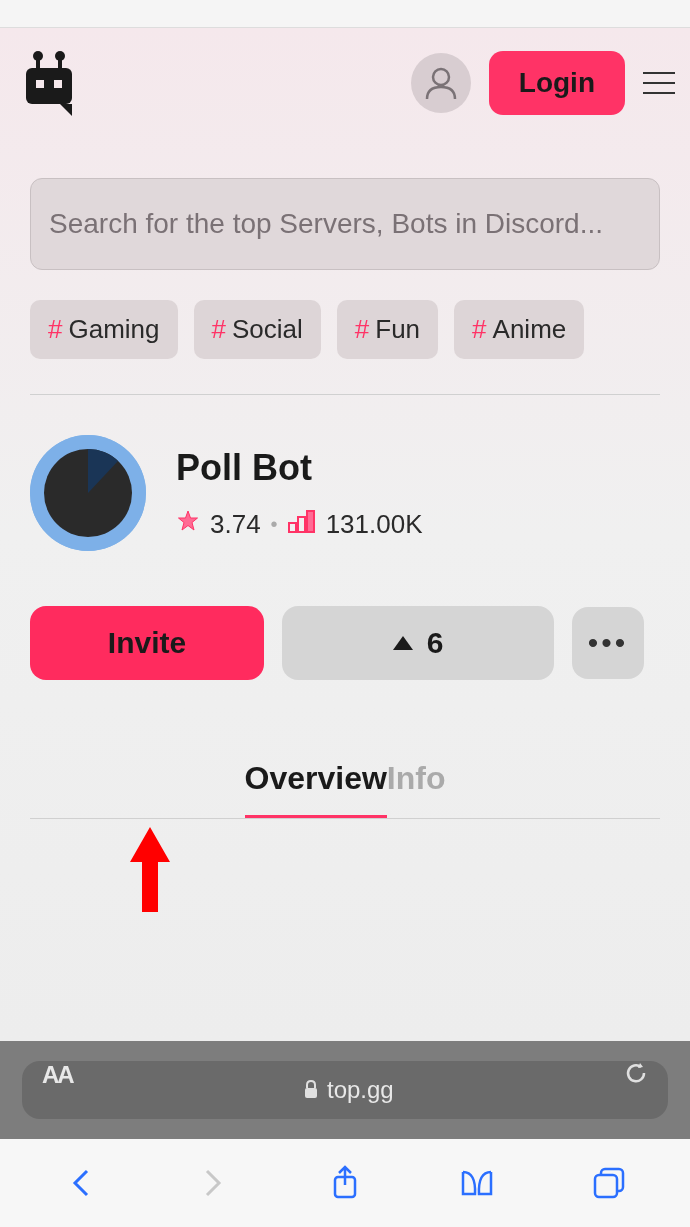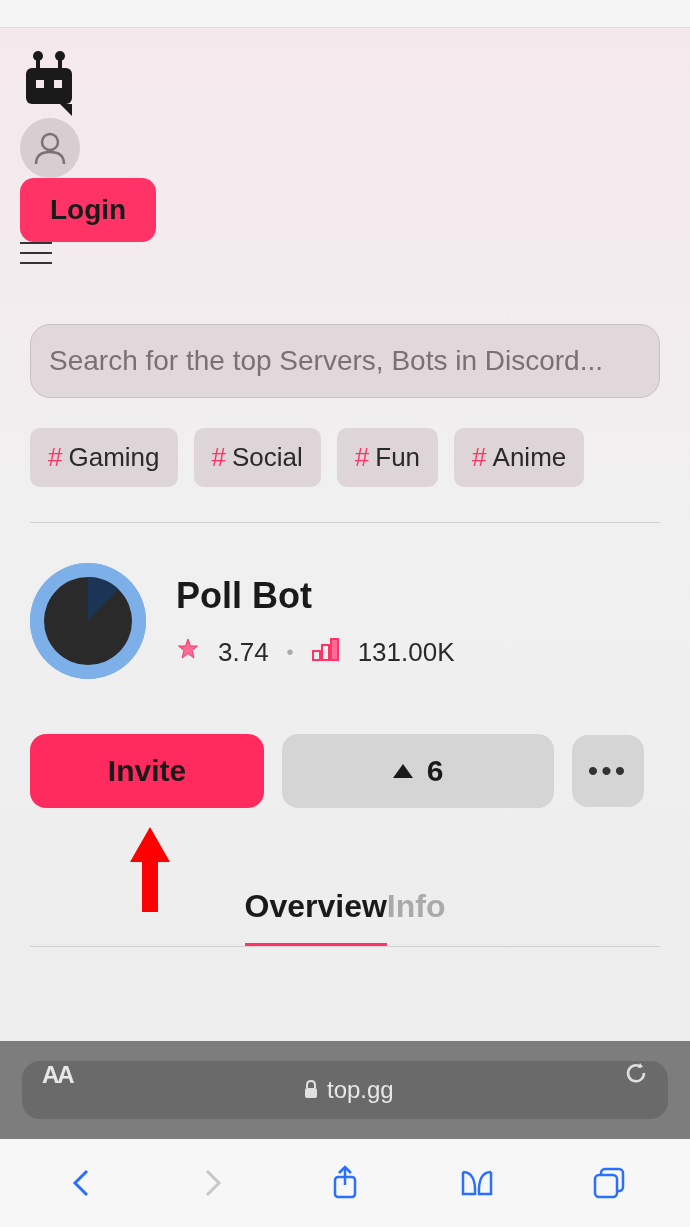--- a/index.html
+++ b/index.html
@@ -2,41 +2,41 @@
 <html><head>
 <meta charset="utf-8">
 <style>
 * { margin: 0; padding: 0; box-sizing: border-box; font-family: -apple-system, BlinkMacSystemFont, 'Segoe UI', sans-serif; }
 body { width: 690px; height: 1227px; background: #fff; position: relative; overflow: hidden; }
 
 .browser-top { height: 28px; background: #f5f5f5; border-bottom: 1px solid #ddd; }
 
 .page { background: linear-gradient(180deg, #f5e8ec 0%, #f0f0f0 50%, #ededed 100%); height: 1013px; overflow: hidden; }
 
-.header { display: flex; align-items: flex-start; padding: 20px 15px 20px 20px; flex-direction: column; }
+.header { display: flex; align-items: center; padding: 20px 15px 20px 20px; }
 .logo { width: 58px; height: 70px; margin-right: auto; }
 .avatar-circle { width: 60px; height: 60px; border-radius: 50%; background: #d8cdd1; display: flex; align-items: center; justify-content: center; margin-right: 18px; }
 .login-btn { background: #ff3366; color: #1a1a1a; font-weight: 700; font-size: 28px; padding: 16px 30px; border-radius: 14px; border: none; margin-right: 18px; cursor: pointer; }
 .hamburger { display: flex; flex-direction: column; gap: 8px; cursor: pointer; }
 .hamburger span { width: 32px; height: 2px; background: #333; }
 
-.search-bar { margin: 40px 30px 20px; background: #e0d8da; border: 1px solid #c8c0c2; border-radius: 20px; padding: 20px 18px; font-size: 28px; color: #7a7175; white-space: nowrap; overflow: hidden; }
+.search-bar { margin: 40px 30px 20px; background: #e0d8da; border: 1px solid #c8c0c2; border-radius: 12px; padding: 29px 18px; font-size: 28px; color: #7a7175; white-space: nowrap; overflow: hidden; }
 
 .tags { display: flex; gap: 16px; padding: 10px 30px 35px; overflow: hidden; }
 .tag { background: #ddd5d7; border-radius: 10px; padding: 14px 18px; font-size: 26px; white-space: nowrap; display: flex; align-items: center; gap: 6px; cursor: pointer; }
 .tag-hash { color: #ff3366; font-weight: 500; }
 .tag-label { color: #2a2a2a; font-weight: 500; }
 
 .divider { height: 1px; background: #d0d0d0; margin: 0 30px; }
 
 .bot-section { padding: 40px 30px 20px; }
 .bot-header { display: flex; align-items: center; gap: 30px; }
 .bot-avatar { width: 116px; height: 116px; border-radius: 50%; background: #82b4e8; display: flex; align-items: center; justify-content: center; position: relative; }
 .bot-info h1 { font-size: 36px; font-weight: 700; color: #1a1a1a; margin-bottom: 20px; }
-.bot-stats { display: flex; align-items: center; gap: 18px; font-size: 26px; color: #2a2a2a; }
+.bot-stats { display: flex; align-items: center; gap: 10px; font-size: 26px; color: #2a2a2a; }
 .star-icon { color: #ff3366; }
 .dot { color: #aaa; font-size: 20px; }
 .chart-icon { color: #ff3366; }
 
 .actions { display: flex; gap: 18px; padding: 35px 30px; align-items: center; }
 .invite-btn { background: #ff2b5e; color: #1a1a1a; font-weight: 600; font-size: 30px; padding: 20px 0; border-radius: 16px; border: none; width: 234px; cursor: pointer; }
 .vote-btn { background: #d5d5d5; color: #1a1a1a; font-weight: 600; font-size: 30px; padding: 20px 0; border-radius: 16px; border: none; width: 272px; cursor: pointer; display: flex; align-items: center; justify-content: center; gap: 14px; }
 .vote-arrow { width: 0; height: 0; border-left: 10px solid transparent; border-right: 10px solid transparent; border-bottom: 14px solid #1a1a1a; }
 .more-btn { background: #d5d5d5; border-radius: 16px; border: none; width: 72px; height: 72px; cursor: pointer; display: flex; align-items: center; justify-content: center; font-size: 30px; color: #333; letter-spacing: 3px; }
 

